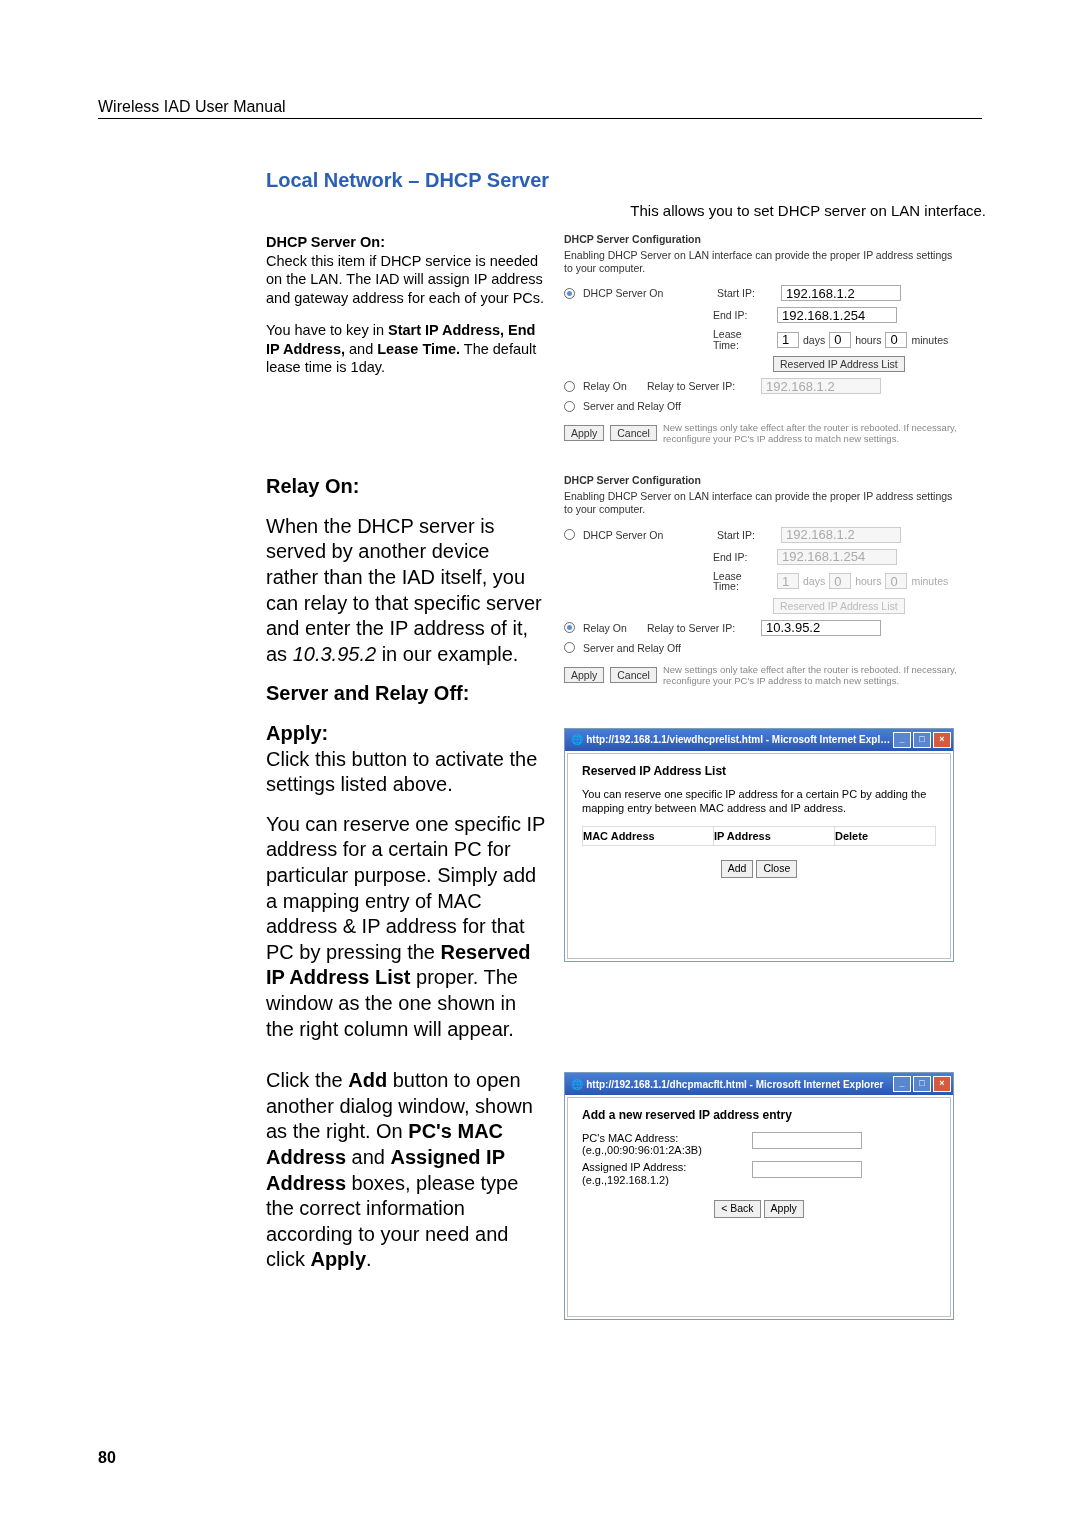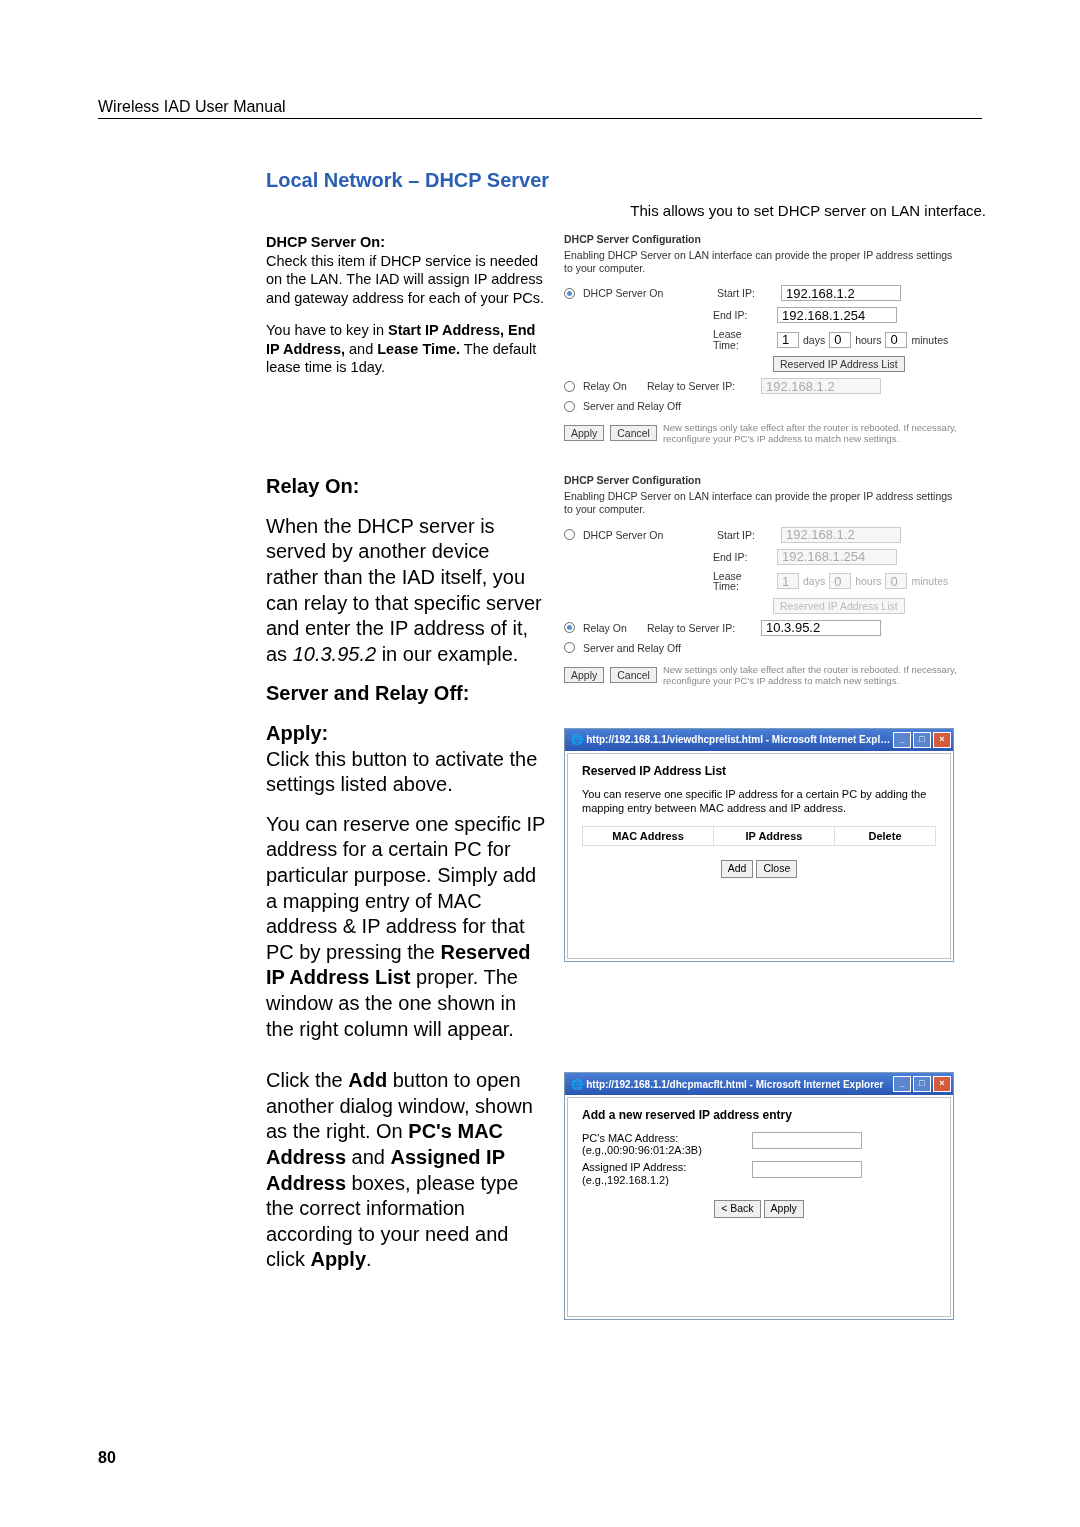--- a/index.html
+++ b/index.html
@@ -171,21 +171,20 @@
   }
   .tbl .hrow {
     display: flex;
     font-weight: bold;
   }
   .tbl .hrow > div {
     padding: 2px 0;
     border-top: 1px solid #ddd;
     border-bottom: 1px solid #ddd;
     border-right: 1px solid #ddd;
-    text-align: center;
   }
   .tbl .c1 { width: 130px; border-left:1px solid #ddd;}
   .tbl .c2 { width: 120px; }
   .tbl .c3 { flex:1; }
   .center-btns {
     text-align: center;
     margin-top: 14px;
   }
   .addform .frow {
     display: flex;

